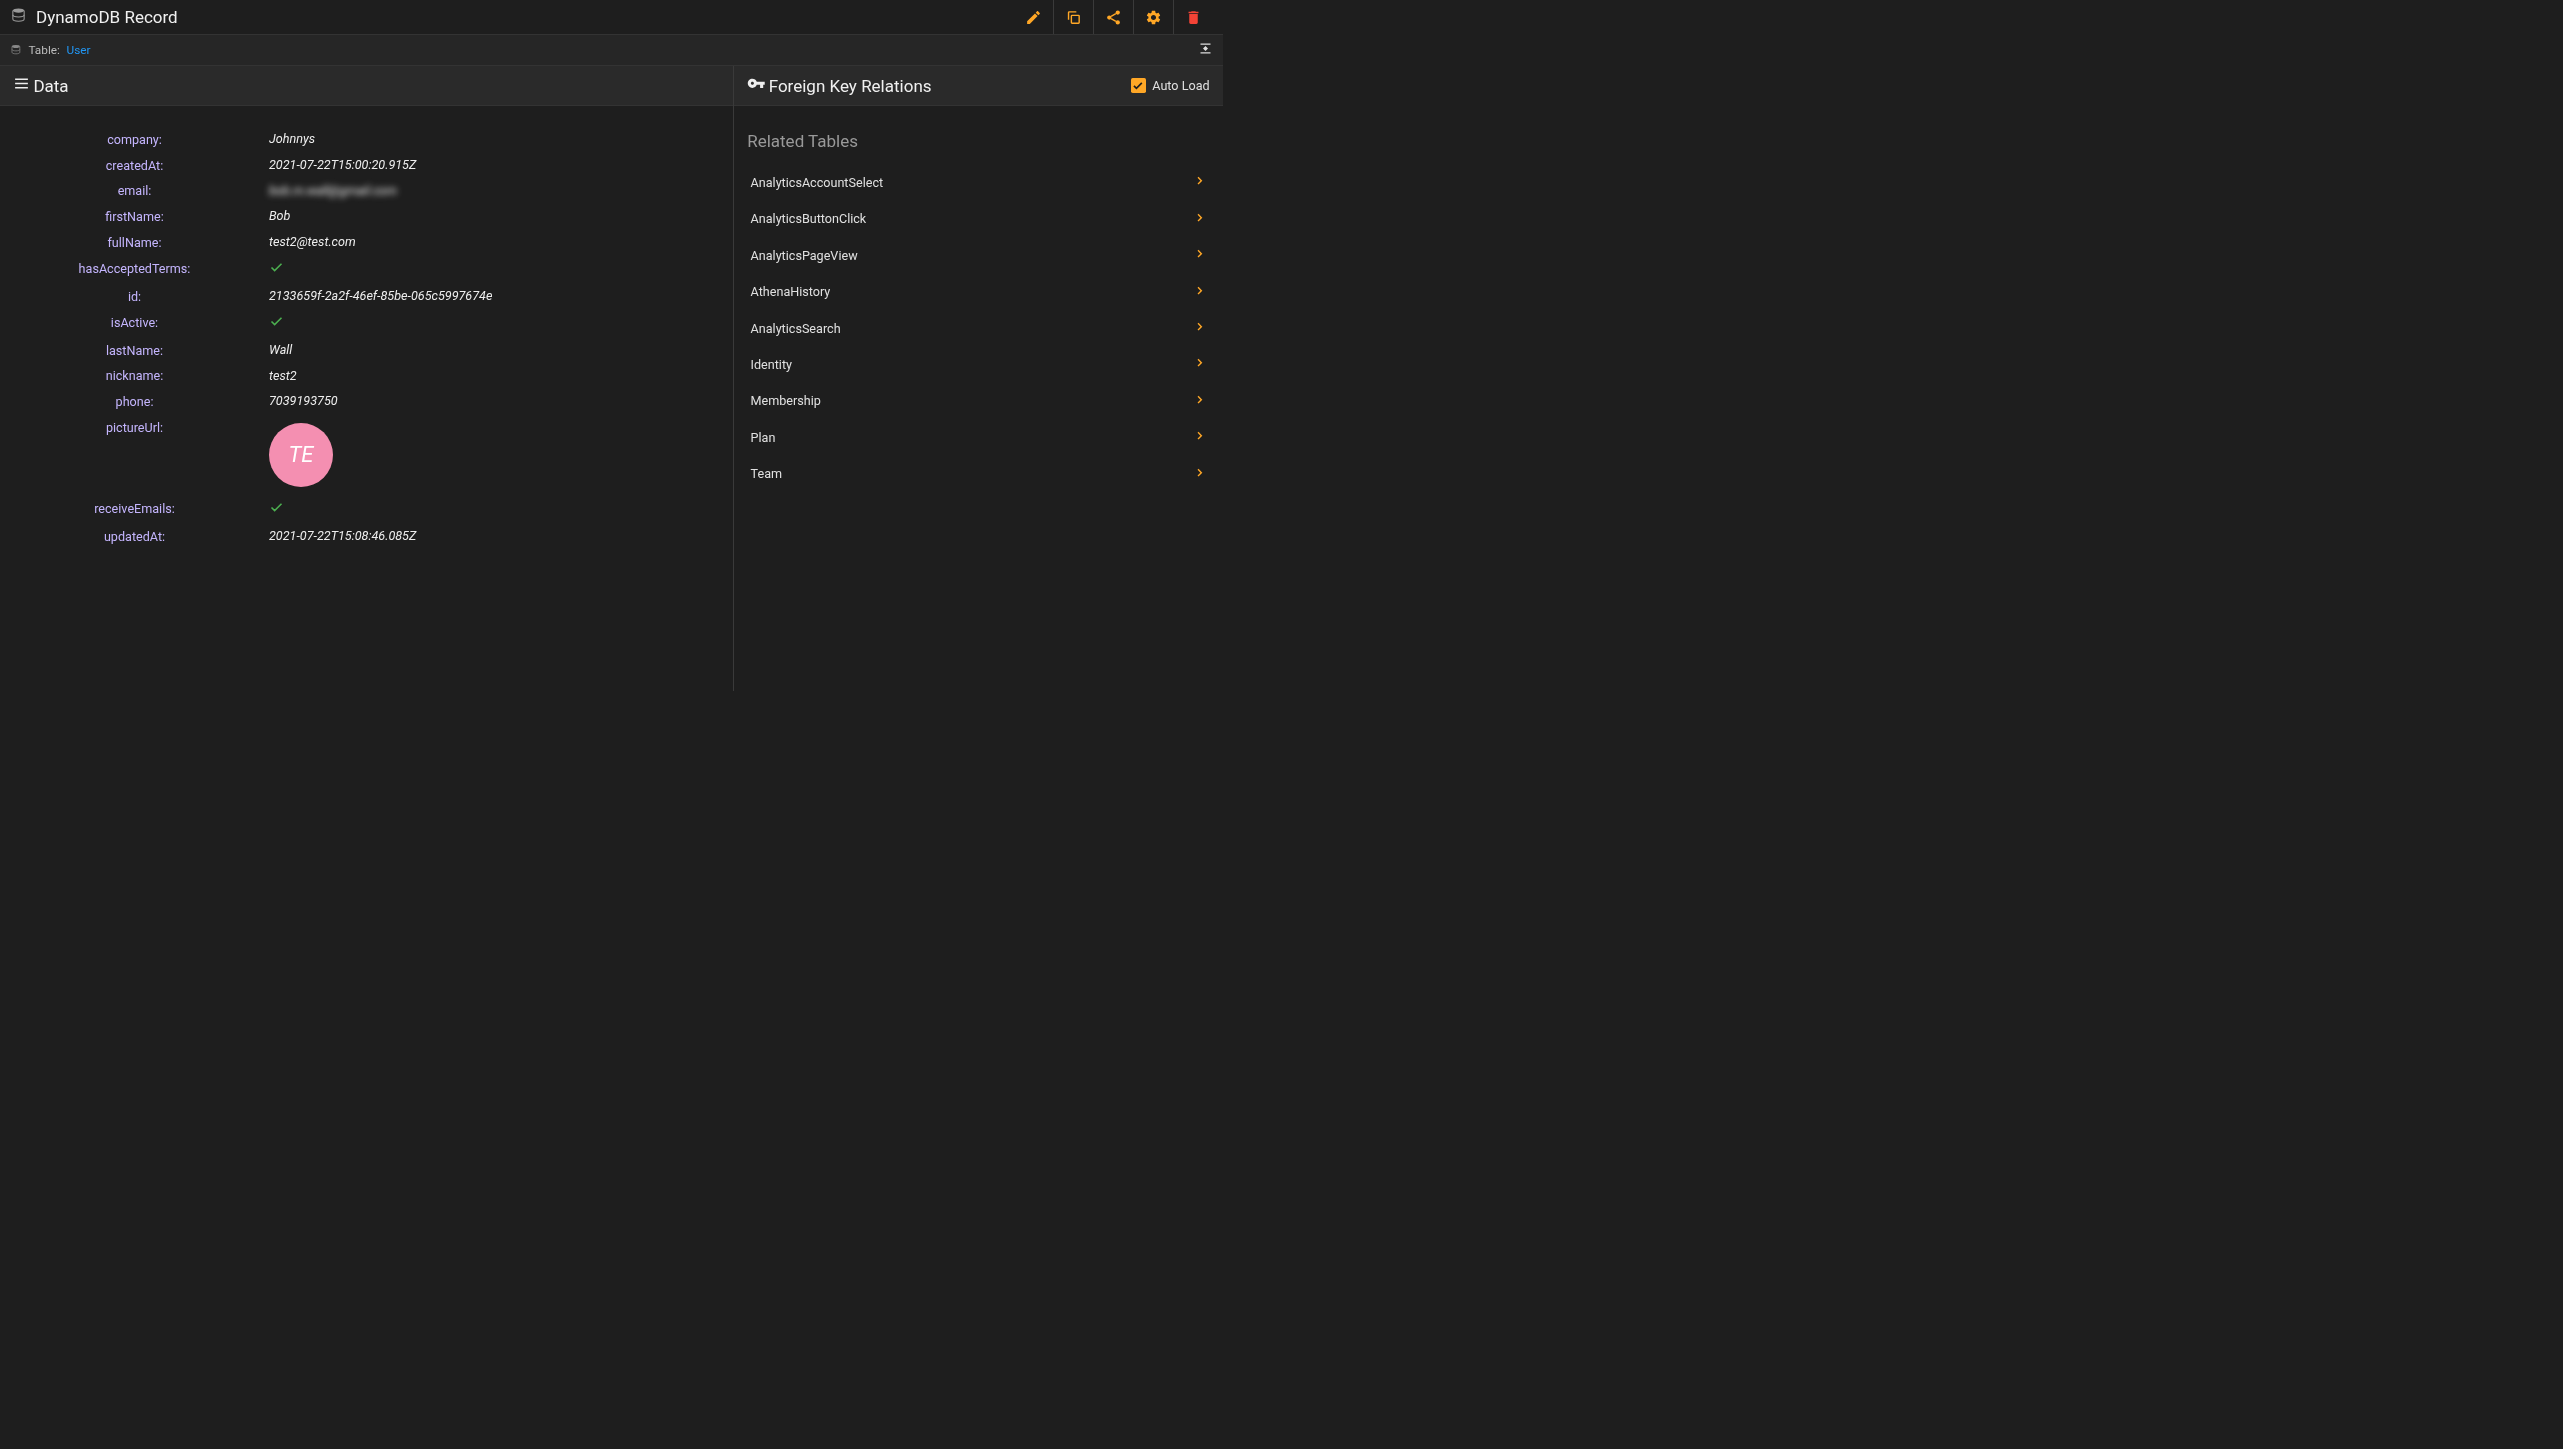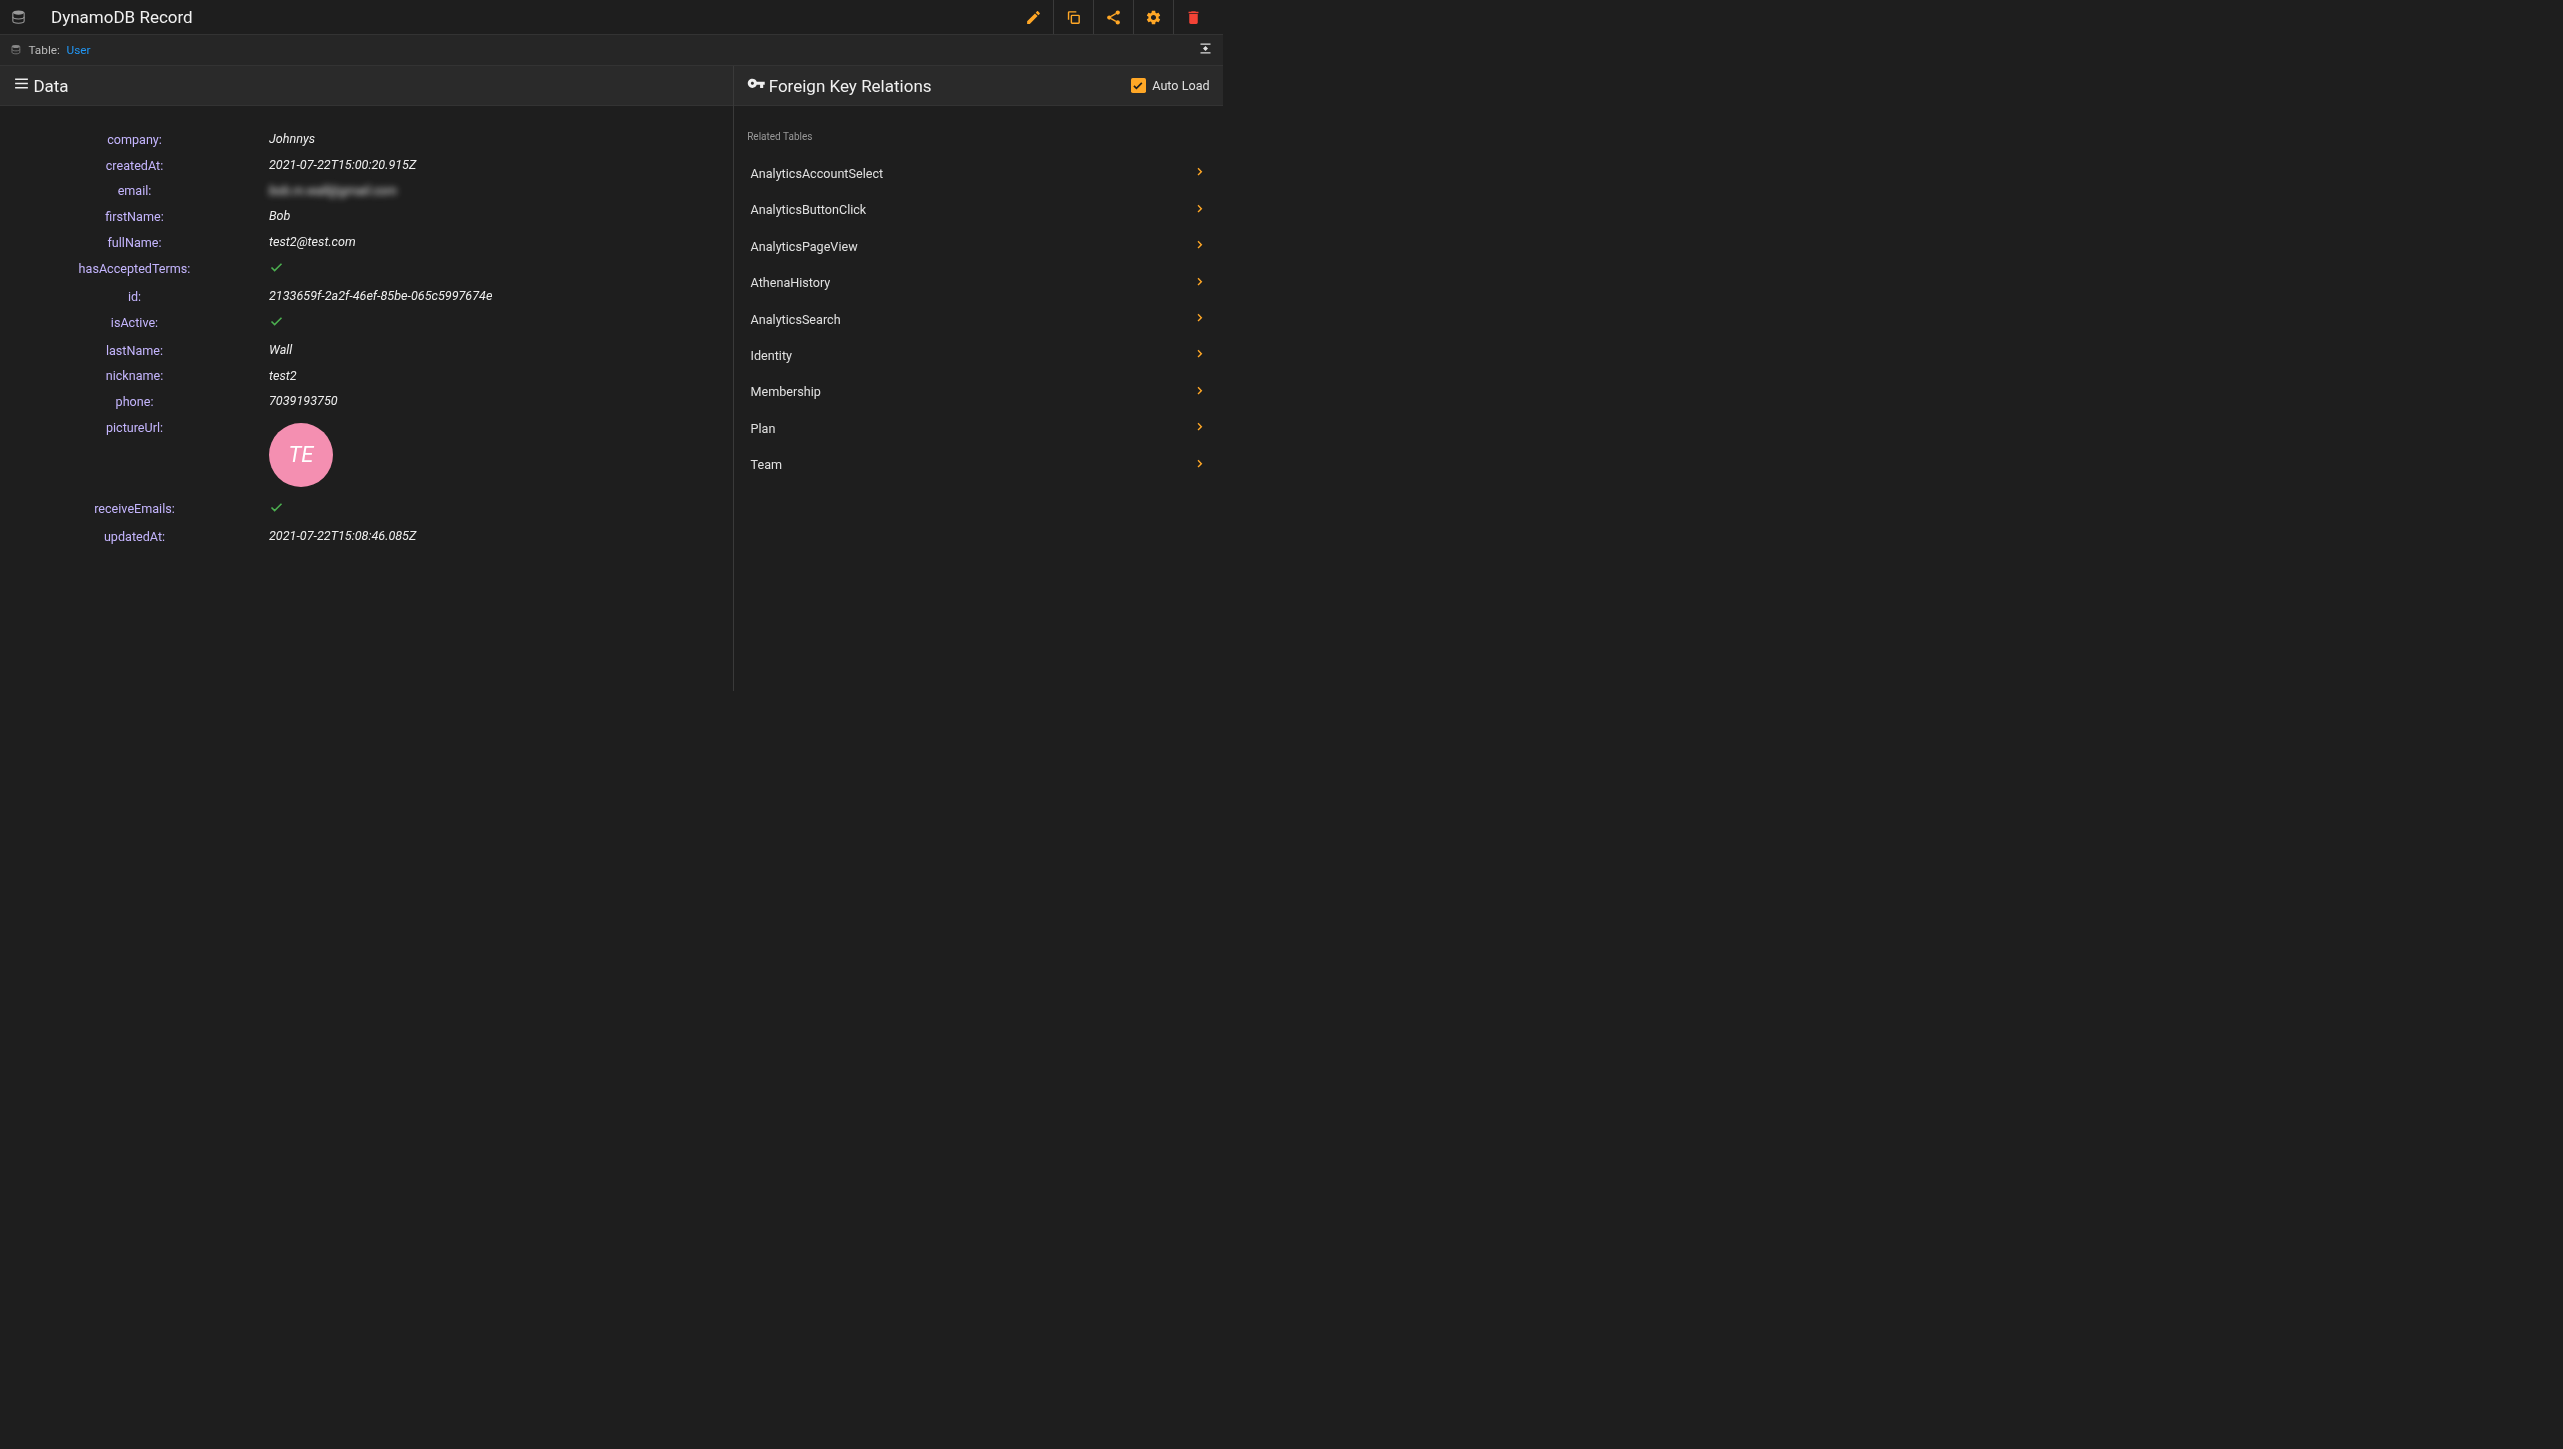--- a/index.html
+++ b/index.html
@@ -14,22 +14,21 @@
   }
   .header {
     display: flex;
     align-items: center;
     justify-content: space-between;
     padding: 5px 10px;
     height: 34px;
   }
   .header-left {
     display: flex;
-    align-items: center;
-    gap: 24px;
+    gap: 9px;
   }
   .db-icon {
     width: 17px;
     height: 17px;
     display: inline-flex;
     align-items: center;
     justify-content: center;
   }
   .title {
     font-size: 17px;
@@ -162,21 +161,21 @@
     font-weight: 400;
     margin-top: 3.4px;
     margin-bottom: 3.4px;
   }
   .fk-body {
     padding: 25px 13.4px;
     overflow-y: auto;
   }
   .fk-label {
     color: #999;
-    font-size: 10px;
+    font-size: 17px;
     margin-bottom: 13.4px;
   }
   .fk-row {
     display: flex;
     align-items: center;
     justify-content: space-between;
     padding: 10px 3.4px;
     cursor: pointer;
     font-size: 12.6px;
   }

